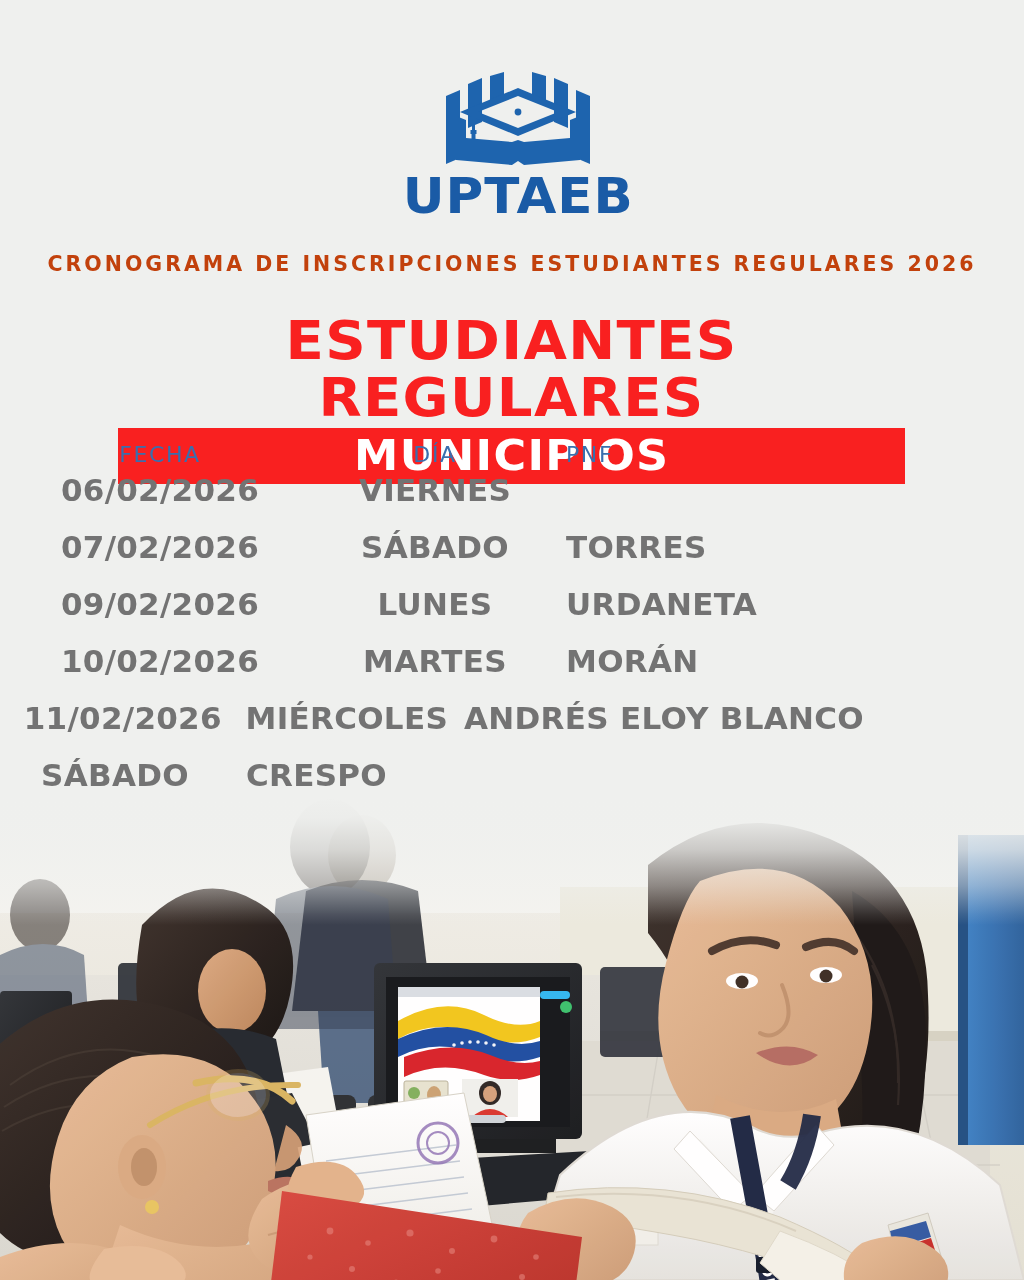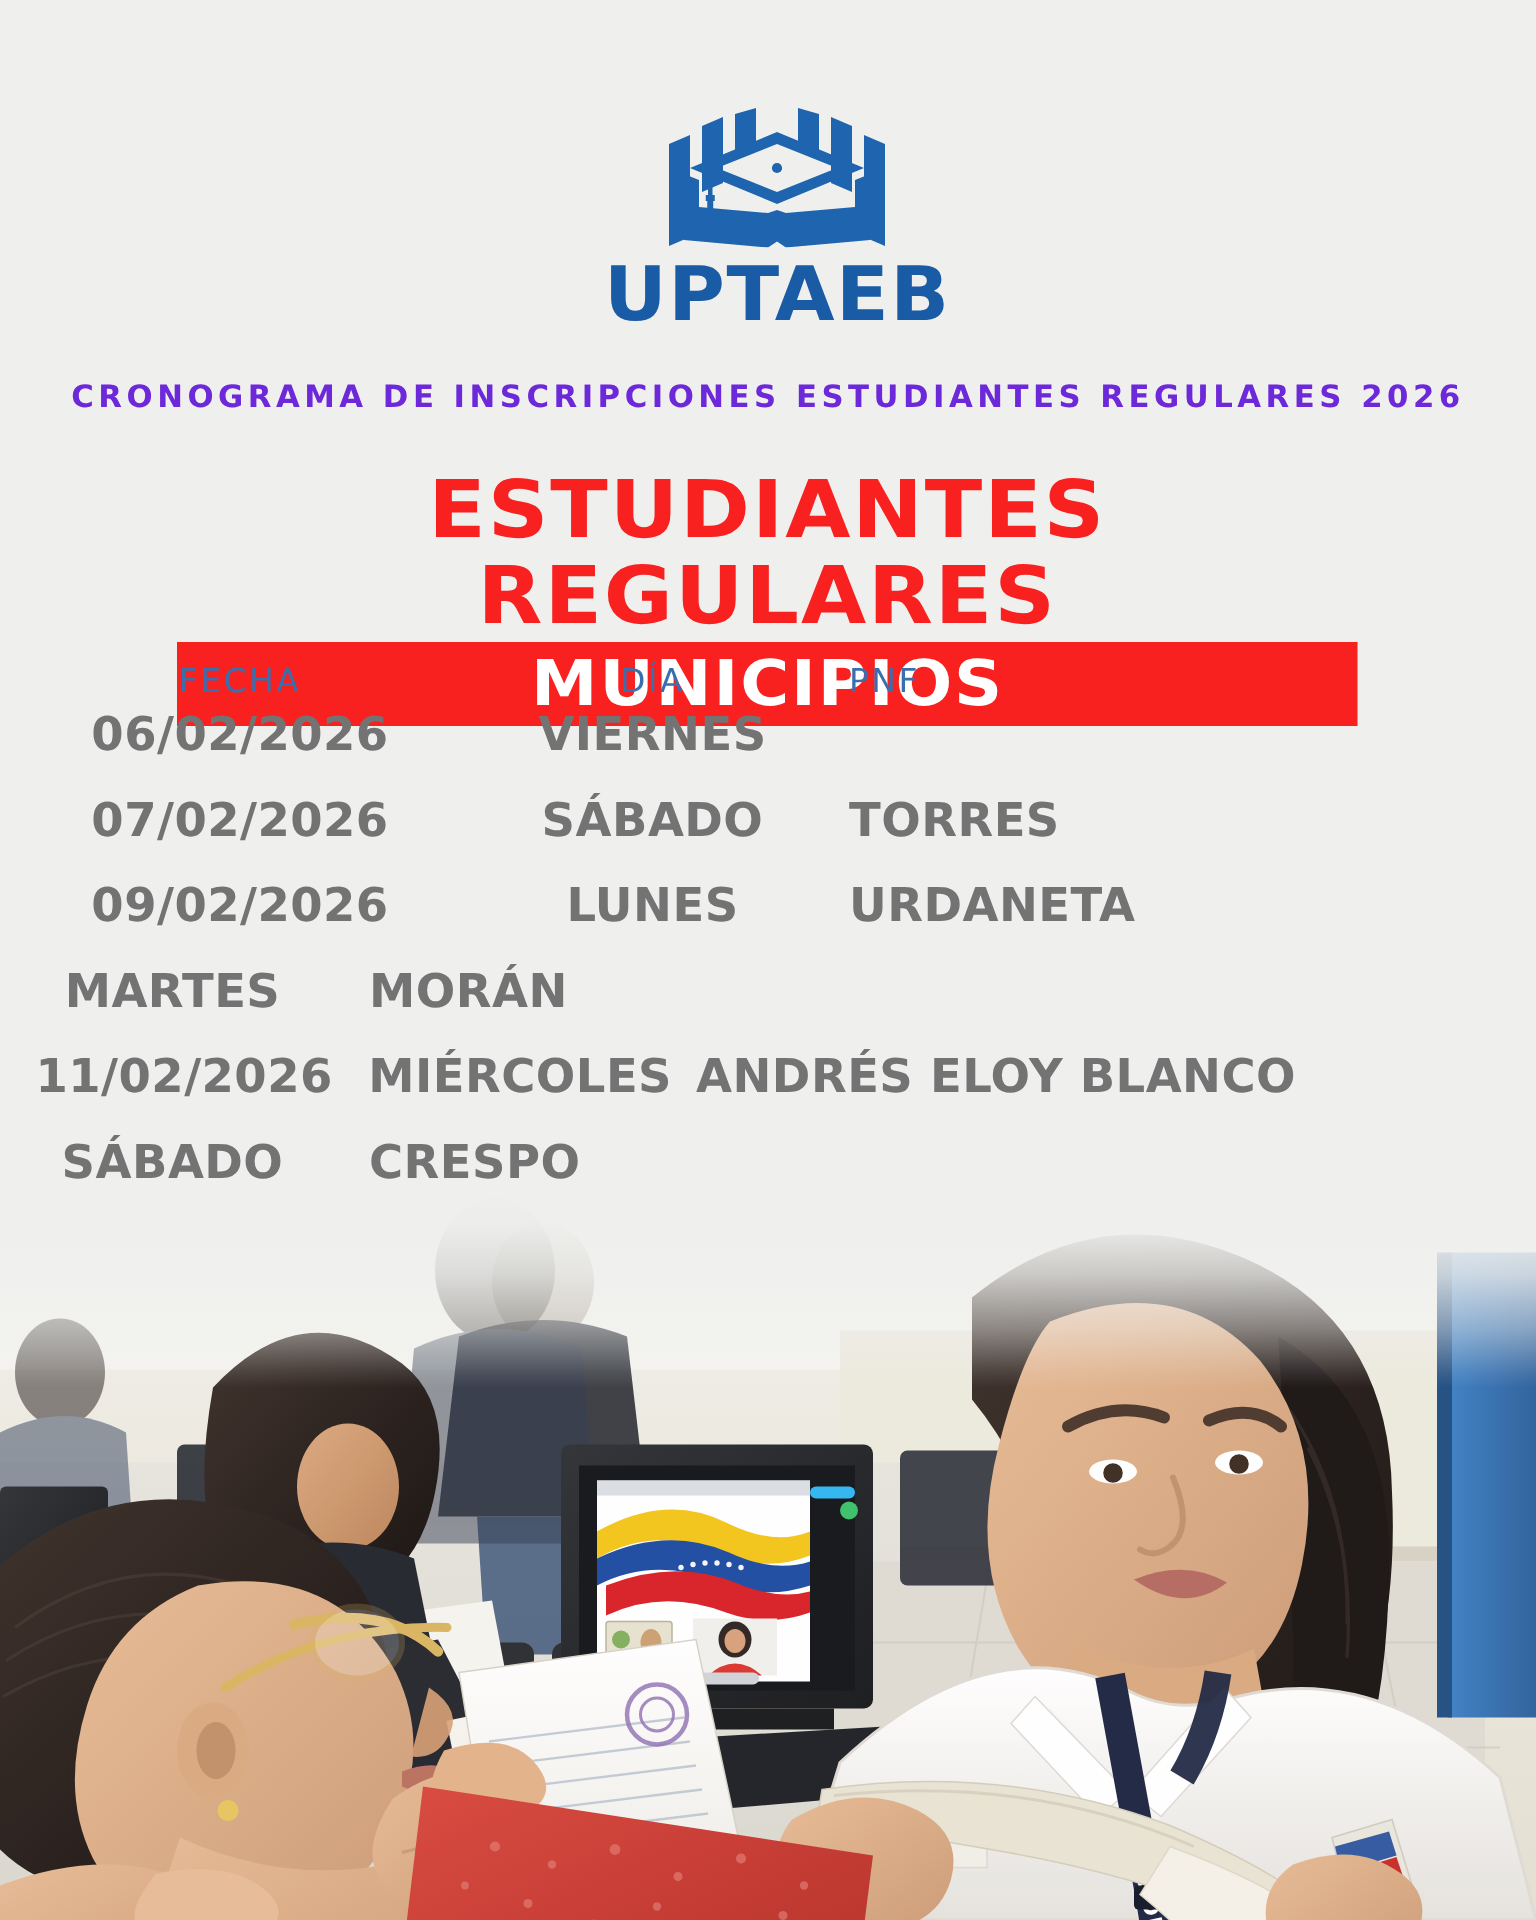--- a/index.html
+++ b/index.html
@@ -34,21 +34,21 @@
     transform:scaleX(1.03);
   }
 
   
   .subtitle {
     position:absolute; top:252px; left:0; width:1024px;
     text-align:center;
     font-size:20.5px;
     font-weight:bold;
     letter-spacing:3.0px;
-    color:#6d28d9;
+    color:#c2410c;
     font-family:"DejaVu Sans", sans-serif;
   }
 
   
   .title-wrap {
     position:absolute; top:312px; left:118px; width:787px;
   }
   .title-line1 {
     text-align:center;
     font-size:53px;
@@ -178,20 +178,21 @@
       <div class="cell c-pnf">TORRES</div>
     </div>
 
     <div class="srow data-row">
       <div class="cell c-fecha">09/02/2026</div>
       <div class="cell c-dia">LUNES</div>
       <div class="cell c-pnf">URDANETA</div>
     </div>
 
     <div class="srow data-row">
+      <div class="cell c-fecha">10/02/2026</div>
       <div class="cell c-dia">MARTES</div>
       <div class="cell c-pnf">MORÁN</div>
     </div>
 
     <div class="srow data-row">
       <div class="cell c-fecha">11/02/2026</div>
       <div class="cell c-dia">MIÉRCOLES</div>
       <div class="cell c-pnf">ANDRÉS ELOY BLANCO</div>
     </div>
 

